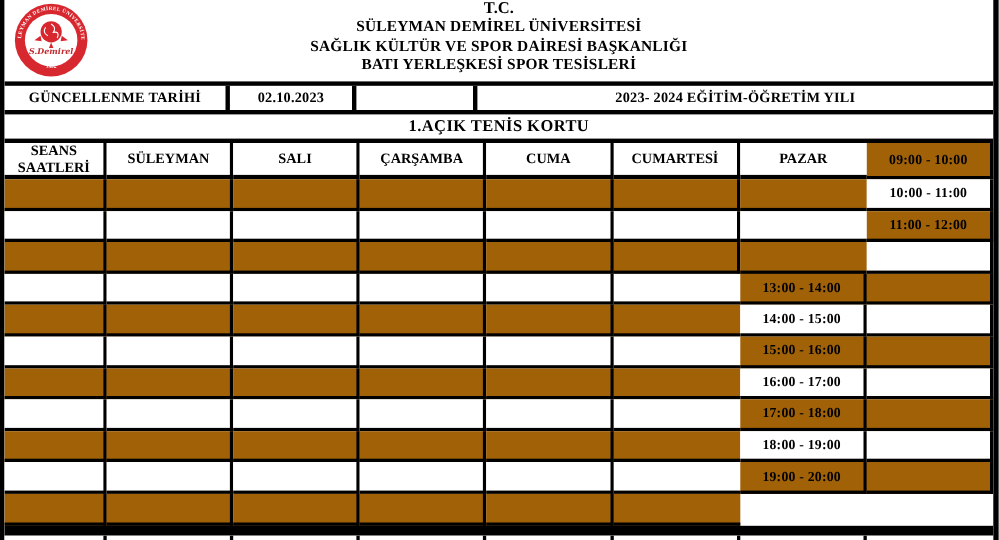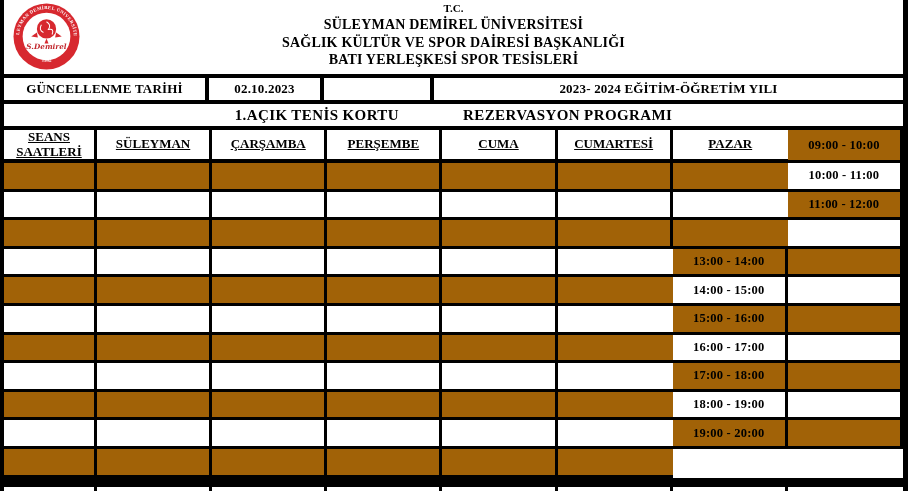--- a/index.html
+++ b/index.html
@@ -5,21 +5,21 @@
   * { margin:0; padding:0; box-sizing:border-box; }
   html,body { background:#fff; }
   .page {
     width:908px; height:491px; position:relative; overflow:hidden;
     background:#fff; color:#000;
     font-family:"Liberation Serif","DejaVu Serif",serif; font-weight:bold;
     border-left:4px solid #000; border-right:5px solid #000;
   }
   
   .doc-header { height:74px; position:relative; text-align:center; padding-top:1px; }
-  .doc-header .l1 { font-size:11px; line-height:15px; }
+  .doc-header .l1 { font-size:15px; line-height:15px; }
   .doc-header .l  { font-size:14px;  line-height:17.5px; letter-spacing:.2px; }
   .logo { position:absolute; left:9px; top:3px; width:67px; height:67px; }
   
   .info-row {
     display:grid; grid-template-columns:205px 115px 110px 1fr; height:30px;
     border-top:4px solid #000; border-bottom:4px solid #000;
   }
   .info-cell {
     border-right:4px solid #000; display:flex; align-items:center; justify-content:center;
     font-size:13px; letter-spacing:.2px;font-family:Liberation Serif, serif;
@@ -37,21 +37,21 @@
     grid-template-columns:93px repeat(7, 1fr);
     grid-template-rows:33px repeat(11, 28.6px);
   }
   .g-cell {
     border-right:3px solid #000; border-bottom:3px solid #000;
     display:flex; align-items:center; justify-content:center;
     background:#fff; text-align:center;
   }
   .g-cell.alt  { background:#a16207; }
   .g-cell.last { border-right:none; }
-  .g-cell.hdr  { font-size:13px; border-bottom:4px solid #000; line-height:1.12; padding:0 6px;text-decoration:underline; }
+  .g-cell.hdr  { font-size:13px; border-bottom:4px solid #000; line-height:1.12; padding:0 6px; }
   .g-cell.time { font-size:12.5px; letter-spacing:.2px; }
   
   .bottom-bar { height:9px; background:#000; }
   .sliver { display:grid; grid-template-columns:93px repeat(7,1fr); height:5px; background:#fff; }
   .sliver div { border-right:3px solid #000; }
   .sliver div:last-child { border-right:none; }
 </style>
 </head>
 <body>
 
@@ -89,28 +89,27 @@
 
   <div class="info-row">
     <div class="info-cell">GÜNCELLENME TARİHİ</div>
     <div class="info-cell">02.10.2023</div>
     <div class="info-cell"></div>
     <div class="info-cell last">2023- 2024 EĞİTİM-ÖĞRETİM YILI</div>
   </div>
 
   <div class="title-row">
     <span>1.AÇIK TENİS KORTU</span>
-    <span>REZERVASYON PROGRAMI</span>
   </div>
 
   <div class="grid" id="schedule-grid">
       <div class="g-cell hdr">SEANS SAATLERİ</div>
       <div class="g-cell hdr">SÜLEYMAN</div>
+      <div class="g-cell hdr">SALI</div>
       <div class="g-cell hdr">ÇARŞAMBA</div>
-      <div class="g-cell hdr">PERŞEMBE</div>
       <div class="g-cell hdr">CUMA</div>
       <div class="g-cell hdr">CUMARTESİ</div>
       <div class="g-cell hdr last">PAZAR</div>
       <div class="g-cell time alt">09:00 - 10:00</div>
       <div class="g-cell  alt"></div>
       <div class="g-cell  alt"></div>
       <div class="g-cell  alt"></div>
       <div class="g-cell  alt"></div>
       <div class="g-cell  alt"></div>
       <div class="g-cell  alt"></div>

